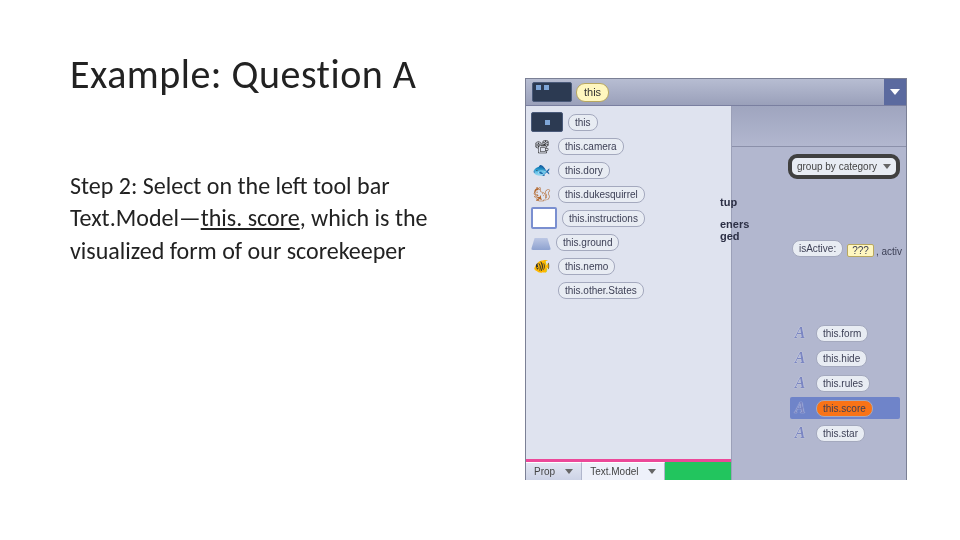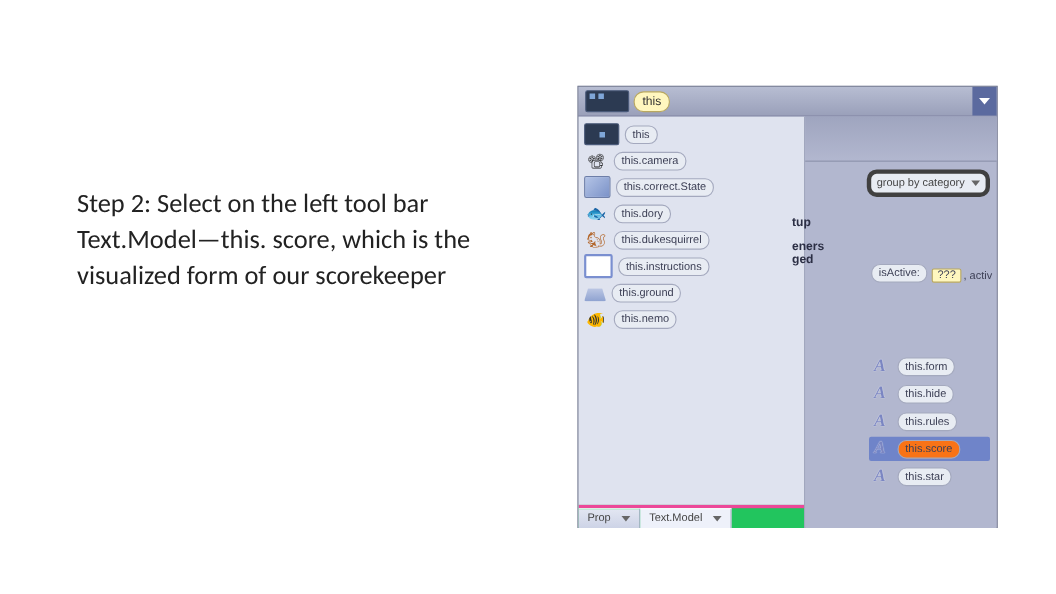--- a/index.html
+++ b/index.html
@@ -1,19 +1,19 @@
 <!DOCTYPE html>
 <html><head>
 <meta charset="utf-8">
 <style>
   html,body{margin:0;padding:0;width:960px;height:540px;background:#fff;font-family:"Segoe UI","Calibri",sans-serif;color:#222;overflow:hidden}
   .slide{position:relative;width:960px;height:540px}
   .title{position:absolute;left:70px;top:50px;font-size:40px;font-weight:400;letter-spacing:.5px}
   .body-text{position:absolute;left:70px;top:170px;width:420px;font-size:24px;line-height:1.35}
-  .under{}
+  .under{text-decoration:underline}
 
   
   .app{position:absolute;left:525px;top:78px;width:380px;height:400px;border:1px solid #7b8095;background:#a7abc0;font-family:Verdana,Geneva,sans-serif;font-size:11px}
   .topbar{height:26px;background:linear-gradient(#b7bdd2,#9aa0ba);border-bottom:1px solid #7a7fa0;display:flex;align-items:center;padding-left:6px}
   .obj-icon{width:38px;height:18px;background:#2c3a52;border:1px solid #4a5a7a;border-radius:2px;position:relative;margin-right:4px}
   .obj-icon::before,.obj-icon::after{content:"";position:absolute;width:5px;height:5px;background:#7fa6d8;top:2px}
   .obj-icon::before{left:3px}.obj-icon::after{left:11px}
   .tag{display:inline-flex;align-items:center;height:17px;padding:0 7px;background:#fff7bf;border:1px solid #b8a760;border-radius:9px;color:#333;font-size:11px}
   .dropdown-arrow{position:absolute;right:0;top:0;width:22px;height:26px;background:#5b6a9f;display:flex;align-items:center;justify-content:center}
   .dropdown-arrow::after{content:"";border-left:5px solid transparent;border-right:5px solid transparent;border-top:6px solid #fff}
@@ -53,20 +53,21 @@
   .arow.sel{background:#6f84c9;border-radius:2px}
   .arow.sel .chip{background:#f97316}
 
   .panel-shadow{position:absolute;left:0;top:0;width:100%;height:40px;background:linear-gradient(#9fa5bf,#b2b7cf);border-bottom:1px solid #8b90aa}
 </style>
 </head>
 <body>
 
 <div class="slide">
 
+  <div class="title">Example: Question A</div>
 
   <div class="body-text">
     <span>Step 2: Select on the left tool bar Text.Model—</span><span class="under">this. score</span><span>, which is the visualized form of our scorekeeper</span>
   </div>
 
   <div class="app">
     <div class="topbar">
       <div class="obj-icon"></div>
       <span class="tag">this</span>
       <div class="dropdown-arrow"></div>
@@ -77,42 +78,42 @@
         <div class="tree">
           <div class="tree-row">
             <div class="ticon obj"></div>
             <span class="chip">this</span>
           </div>
           <div class="tree-row">
             <div class="ticon cam">📽</div>
             <span class="chip">this.camera</span>
           </div>
           <div class="tree-row">
-            <div class="ticon cube"></div>
-            <span class="chip">this.correct.State</span>
-          </div>
-          <div class="tree-row">
             <div class="ticon fish">🐟</div>
             <span class="chip">this.dory</span>
           </div>
           <div class="tree-row">
             <div class="ticon sq">🐿</div>
             <span class="chip">this.dukesquirrel</span>
           </div>
           <div class="tree-row">
             <div class="ticon rect"></div>
             <span class="chip">this.instructions</span>
           </div>
           <div class="tree-row">
             <div class="ticon trap"></div>
             <span class="chip">this.ground</span>
           </div>
           <div class="tree-row">
             <div class="ticon ornf">🐠</div>
             <span class="chip">this.nemo</span>
+          </div>
+          <div class="tree-row">
+            <div class="ticon"></div>
+            <span class="chip">this.other.States</span>
           </div>
         </div>
         <div class="footer-tabs">
           <div class="ftab">
             <span>Prop</span>
             <span class="dar"></span>
           </div>
           <div class="ftab active">
             <span>Text.Model</span>
             <span class="dar"></span>

